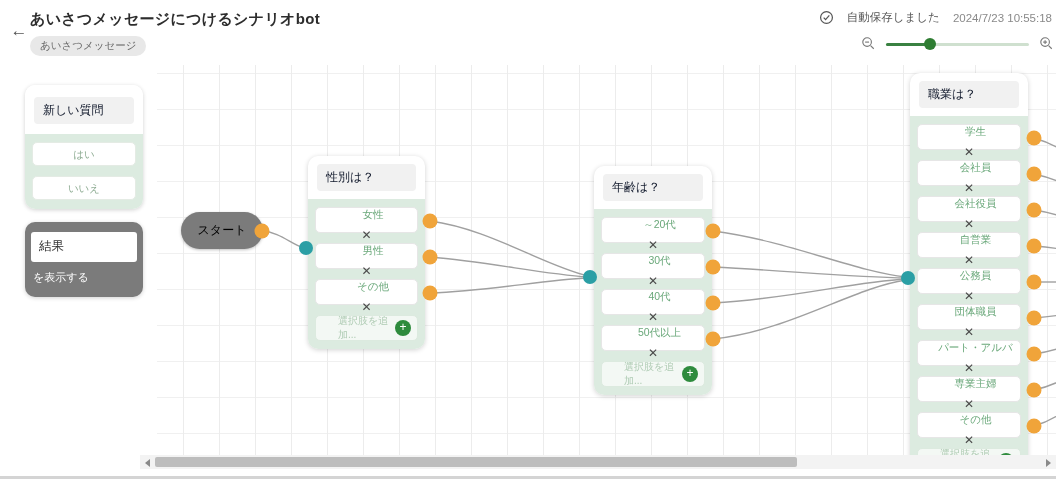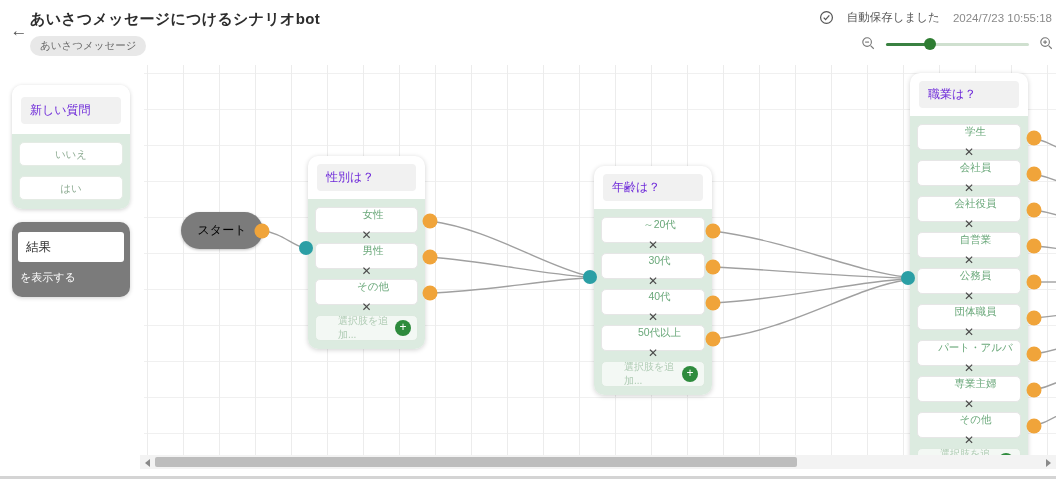--- a/index.html
+++ b/index.html
@@ -17,34 +17,34 @@
   .autosave { position:absolute; right:4px; top:10px; display:flex; align-items:center; gap:13px;
               font-size:11.5px; color:#555; }
   .autosave .ts { color:#8a8a8a; }
   .zoomctl { position:absolute; right:2px; top:36px; display:flex; align-items:center; gap:10px; }
   .slider { position:relative; width:143px; height:14px; }
   .slider .track { position:absolute; left:0; right:0; top:6px; height:3px; background:#cfe0cf; border-radius:2px; }
   .slider .fill  { position:absolute; left:0; top:6px; height:3px; background:#398141; border-radius:2px; }
   .slider .thumb { position:absolute; top:1px; width:12px; height:12px; border-radius:50%; background:#2e7d32; }
 
   
-  .sidebar { position:absolute; left:4px; top:65px; width:140px; bottom:0; background:#fff; z-index:25; }
+  .sidebar { position:absolute; left:17px; top:65px; width:140px; bottom:0; background:#fff; z-index:25; }
   .pal-card { position:absolute; left:8px; width:118px; border-radius:10px; overflow:hidden;
               box-shadow:0 1px 4px rgba(0,0,0,.18); background:#fff; }
   .pal-q { top:20px; }
   .pal-q .card-head { padding:12px 9px 10px; background:#fff; }
   .inputbox { background:#f1f1f1; border-radius:4px; height:27px; line-height:27px; padding-left:9px;
-              font-size:12px; color:#6d28d9; }
+              font-size:12px; color:#0f172a; }
   .pal-q .card-body { background:#dcebe0; padding:8px 7px 9px; }
   .opt-btn { background:#fff; border:1px solid #e4ebe4; border-radius:5px; height:24px; line-height:22px;
              text-align:center; font-size:10.5px; color:#8aa98f; margin-bottom:10px; }
   .opt-btn:last-child { margin-bottom:0; }
   .pal-r { top:157px; background:#7b7b7b; padding:10px 6px 12px; }
   .pal-r .result-box { background:#fff; border-radius:3px; height:30px; line-height:30px; padding-left:8px;
-                       font-size:12.5px; color:#333; }
+                       font-size:12.5px; color:#333;font-family:Liberation Mono, monospace; }
   .pal-r .result-sub { color:#fff; font-size:11px; margin-top:8px; padding-left:2px; }
 
   
   .canvas { position:absolute; left:140px; top:65px; width:916px; height:390px; overflow:hidden;
             background-color:#fff;
             background-image:
               linear-gradient(to right, #ececec 1px, transparent 1px),
               linear-gradient(to bottom, #f0f0f0 1px, transparent 1px);
             background-size:36px 36px; background-position:7px 8px; }
   .start-node { position:absolute; left:41px; top:147px; width:82px; height:37px; background:#7b7b7b;
@@ -112,22 +112,22 @@
     </svg>
   </div>
 </div>
 
 <div class="sidebar">
   <div class="pal-card pal-q">
     <div class="card-head">
       <div class="inputbox">新しい質問</div>
     </div>
     <div class="card-body">
+      <div class="opt-btn">はい</div>
       <div class="opt-btn">いいえ</div>
-      <div class="opt-btn">はい</div>
     </div>
   </div>
   <div class="pal-card pal-r">
     <div class="result-box">結果</div>
     <div class="result-sub">を表示する</div>
   </div>
 </div>
 
 <div class="canvas">
 

